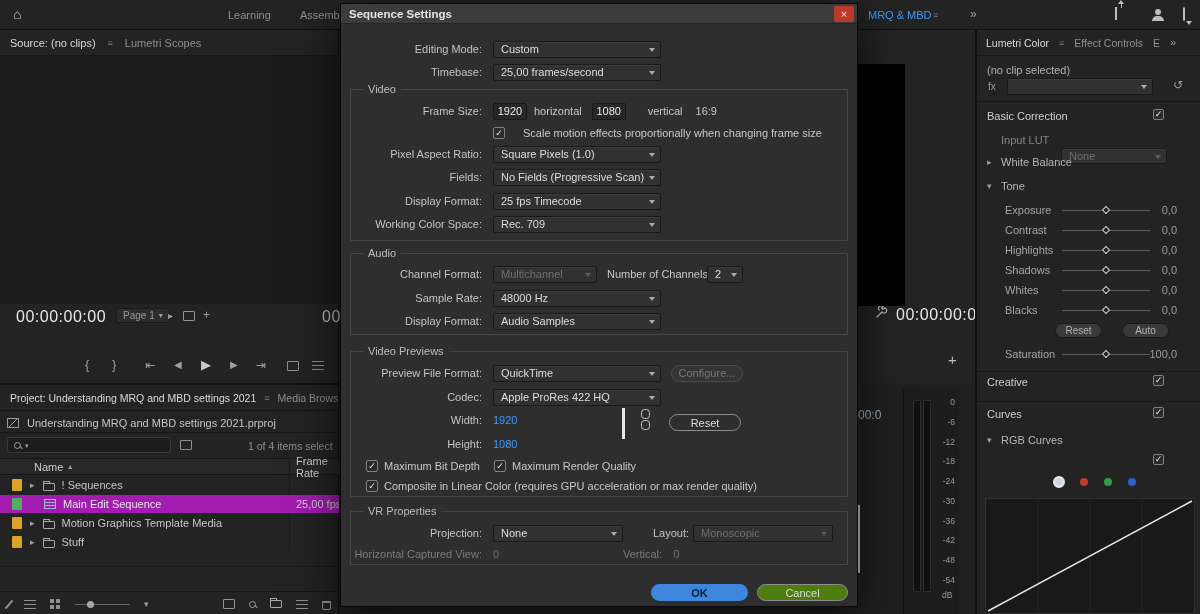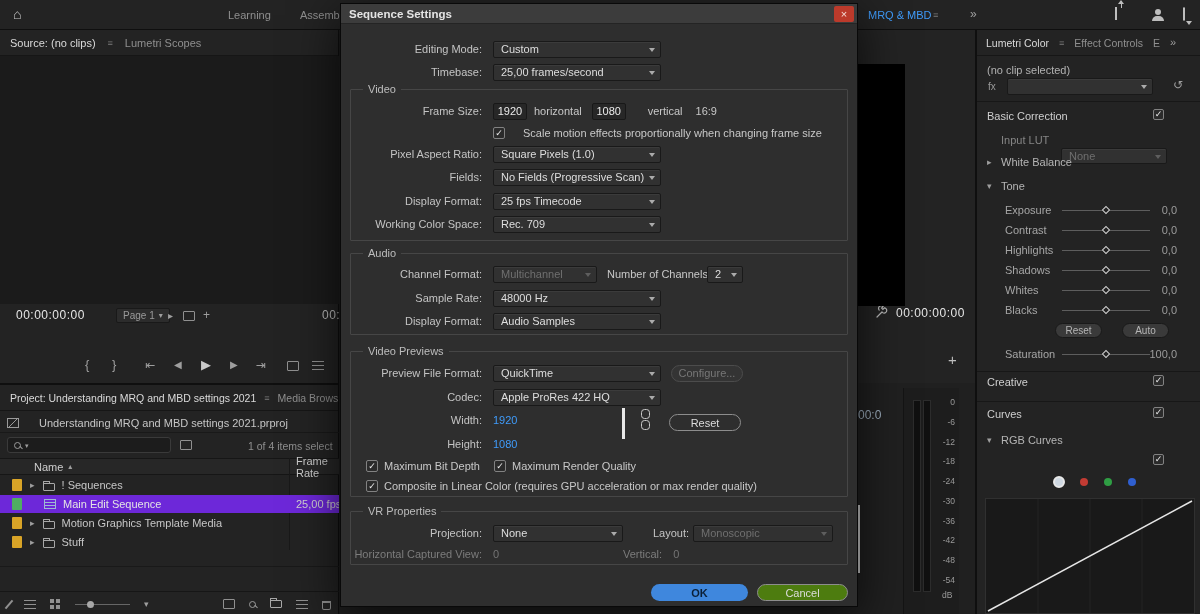--- a/index.html
+++ b/index.html
@@ -4,21 +4,21 @@
 <style>
 *{margin:0;padding:0;box-sizing:border-box}
 html,body{background:#0b0b0b}
 .app{position:relative;width:1200px;height:614px;overflow:hidden;background:#1d1d1d;font-family:"Liberation Sans","DejaVu Sans",sans-serif;font-size:11px;color:#c8c8c8}
 .abs{position:absolute}
 .r{display:flex;align-items:center}
 .glyph{color:#9e9e9e;line-height:1}
 .tab-a{color:#dadada}
 .tab-i{color:#8f8f8f}
 .menu-glyph{color:#7a7a7a;font-size:9px}
-.tc{font-size:12px;color:#e6e6e6;letter-spacing:.5px;white-space:nowrap}
+.tc{font-size:16px;color:#e6e6e6;letter-spacing:.5px;white-space:nowrap}
 .panel{position:absolute;background:#232323}
 .tabbar{position:absolute;left:0;top:0;right:0;height:26px;display:flex;align-items:center;gap:12px;padding:0 10px;background:#232323;border-bottom:1px solid #161616;white-space:nowrap;overflow:hidden}
 
 .dialog{position:absolute;left:340px;top:3px;width:518px;height:604px;background:#2e2e2e;border:1px solid #090909;box-shadow:0 12px 45px rgba(0,0,0,.7);z-index:50}
 .dlg-title{position:absolute;left:0;top:0;right:0;height:20px;background:#3c3c3c;border-bottom:1px solid #242424;display:flex;align-items:center;padding-left:8px;color:#e4e4e4;font-weight:bold;font-size:11.5px}
 .dlg-close{position:absolute;right:3px;top:2px;width:20px;height:16px;background:#bc3a2b;border-radius:2px;display:flex;align-items:center;justify-content:center;color:#f5ddd8;font-size:11px;line-height:1}
 .drow{position:absolute;left:0;width:100%;height:18px;display:flex;align-items:center;white-space:nowrap}
 .dlabel{width:148px;text-align:right;padding-right:7px;margin-right:4px;color:#c4c4c4;flex:none}
 .dlabel.dim{color:#7c7c7c}
 .dd{position:relative;height:17px;background:#313131;border:1px solid #191919;border-radius:2px;display:flex;align-items:center;padding:0 18px 0 7px;color:#dedede;box-shadow:inset 0 1px 0 rgba(255,255,255,.05);white-space:nowrap;overflow:hidden}
@@ -148,21 +148,21 @@
     </div>
     <span class="abs" style="left:38px;top:202px;font-size:8.5px;color:#9a9a9a">dB</span>
   </div>
 
   <div class="panel" style="left:0;top:383px;width:339px;height:231px;border-top:2px solid #0f0f0f;border-right:1px solid #0f0f0f">
     <div class="tabbar" style="gap:8px">
       <span class="tab-a" style="font-size:10.5px">Project: Understanding MRQ and MBD settings 2021</span>
       <span class="menu-glyph">≡</span>
       <span class="tab-i" style="font-size:10.5px">Media Browser</span>
     </div>
-    <div class="abs r" style="left:0;top:28px;width:339px;height:20px;padding-left:7px;gap:20px;border-bottom:1px solid #191919">
+    <div class="abs r" style="left:0;top:28px;width:339px;height:20px;padding-left:7px;gap:8px;border-bottom:1px solid #191919">
       <span class="ic-proj"></span>
       <span style="color:#c6c6c6">Understanding MRQ and MBD settings 2021.prproj</span>
     </div>
     <div class="abs r" style="left:7px;top:52px;width:164px;height:16px;background:#1c1c1c;border:1px solid #3a3a3a;border-radius:3px;padding:0 6px;gap:4px">
       <span class="ic-mag"></span>
       <span class="glyph" style="font-size:7px">▾</span>
     </div>
     <span class="abs ic-box" style="left:180px;top:55px"></span>
     <span class="abs tab-i" style="left:248px;top:55px;font-size:10.5px">1 of 4 items select</span>
 
@@ -172,21 +172,21 @@
       <span style="position:absolute;left:296px;color:#cdcdcd">Frame Rate</span>
     </div>
     <div class="abs" style="left:289px;top:73px;width:1px;height:92px;background:#191919"></div>
 
     <div class="prow" style="top:91px">
       <span class="chip" style="margin-left: 12px; background-color: rgb(217, 164, 39);"></span>
       <span class="glyph" style="margin-left:8px;font-size:9px">▸</span>
       <span class="ic-folder" style="margin-left:8px"></span>
       <span style="margin-left:7px;color:#c6c6c6">! Sequences</span>
     </div>
-    <div class="prow" style="top:110px;background:#6d28d9">
+    <div class="prow" style="top:110px;background:#a21caf">
       <span class="chip" style="margin-left: 12px; background-color: rgb(79, 174, 98);"></span>
       <span class="ic-seq" style="margin-left:22px"></span>
       <span style="margin-left:7px;color:#e4e4e4">Main Edit Sequence</span>
       <span style="position:absolute;left:296px;color:#d2d2d2">25,00 fps</span>
     </div>
     <div class="prow" style="top:129px">
       <span class="chip" style="margin-left: 12px; background-color: rgb(217, 164, 39);"></span>
       <span class="glyph" style="margin-left:8px;font-size:9px">▸</span>
       <span class="ic-folder" style="margin-left:8px"></span>
       <span style="margin-left:7px;color:#c6c6c6">Motion Graphics Template Media</span>

